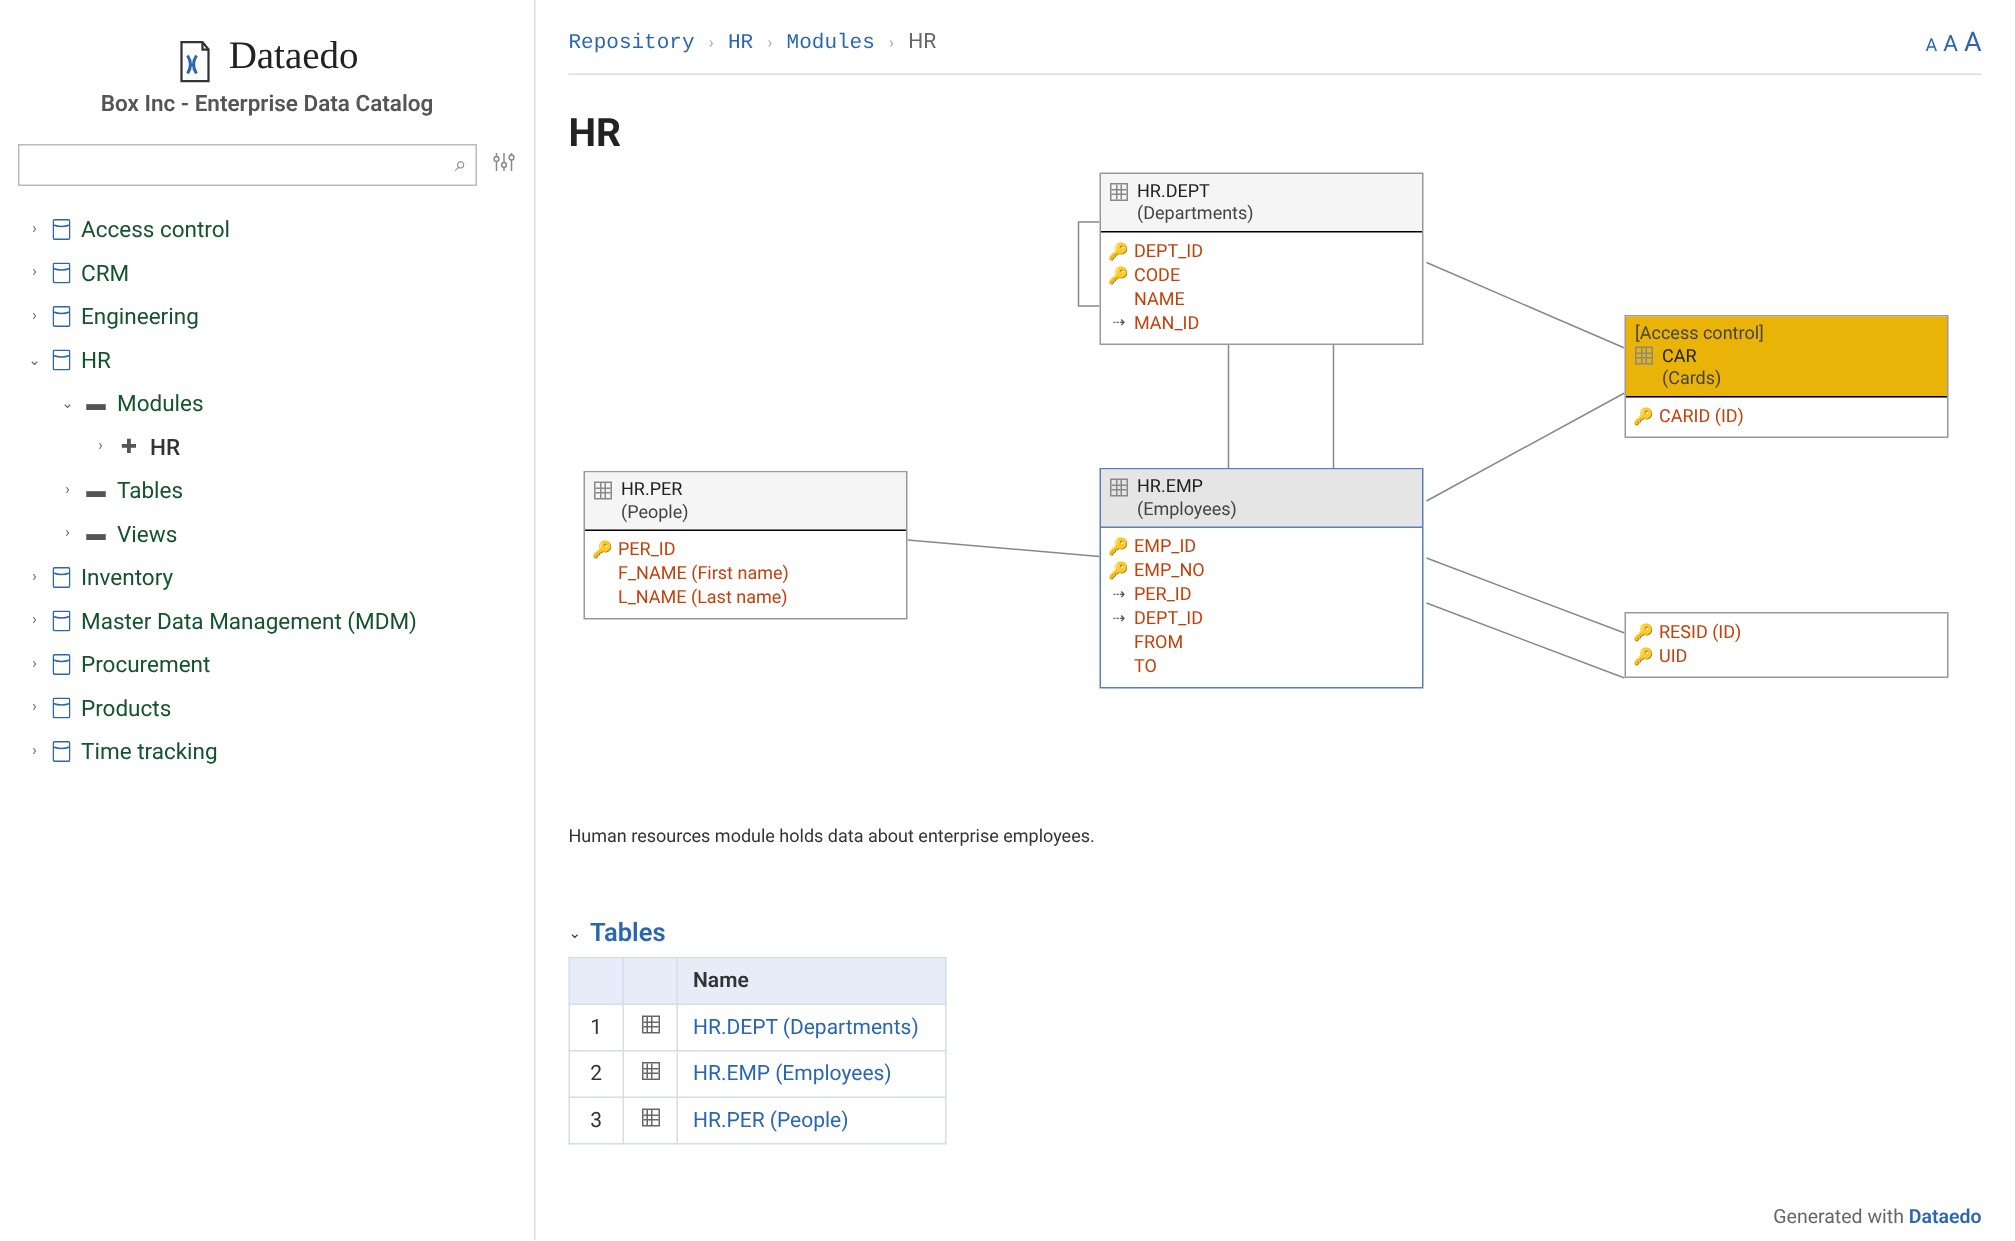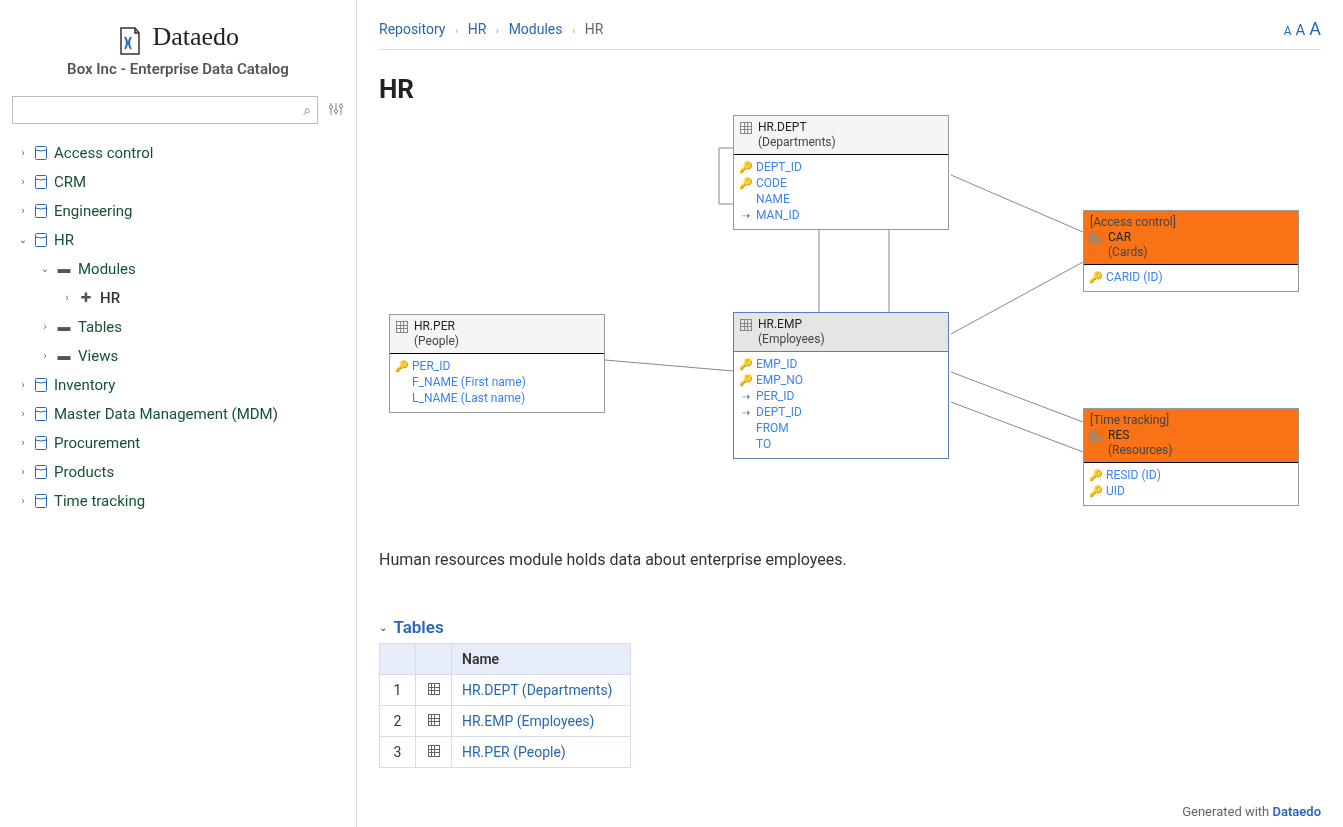--- a/index.html
+++ b/index.html
@@ -89,21 +89,21 @@
 
   
   .main {
     flex: 1;
     padding: 18px 22px 0 22px;
     position: relative;
     overflow: hidden;
   }
   .topbar { display: flex; justify-content: space-between; align-items: center; border-bottom: 1px solid #ddd; padding-bottom: 10px; }
   .breadcrumb { font-size: 14px; color: #555; }
-  .breadcrumb a { color: #2b67b1; }
+  .breadcrumb a { color: #2b67b1; font-family: Liberation Mono, monospace; }
   .breadcrumb .sep { color: #aaa; margin: 0 6px; font-size: 11px; }
   .breadcrumb .current { color: #666; }
   .fontsizes { color: #2b67b1; display:flex; align-items:baseline; gap:4px; }
   .fontsizes span { cursor:pointer; }
   .fs-s { font-size: 12px; }
   .fs-m { font-size: 15px; }
   .fs-l { font-size: 18px; }
 
   h1.page-title { font-size: 26px; font-weight: 700; margin: 24px 0 8px; color:#222; }
 
@@ -124,21 +124,21 @@
     font-size: 12px;
     min-width: 216px;
   }
   .entity .ent-head {
     background: #f5f5f5;
     border-bottom: 1px solid #000000;
     padding: 4px 6px 4px 24px;
     position: relative;
     line-height: 1.25;
   }
-  .entity.purple .ent-head { background: #f97316; }
+  .entity.purple .ent-head { background: #eab308; }
   .entity.blue { border-color: #5b7fb5; }
   .entity.blue .ent-head { background: #e5e5e5; border-bottom-color:#5b7fb5; }
   .ent-head .grid-ic {
     position: absolute; left: 6px; top: 6px;
     width: 12px; height: 12px;
     display: inline-block;
   }
   .ent-head .grid-ic::before {
     content:""; display:block; width:10px; height:10px;
     border:1px solid #888; background:
@@ -148,24 +148,24 @@
       linear-gradient(#888,#888) 66% 0/1px 100% no-repeat;
   }
   .ent-name { font-weight: 400; color:#222; }
   .ent-sub { color:#444; }
   .ent-body { padding: 4px 6px 6px 6px; }
   .col-row { display:flex; align-items:center; height:16px; gap:4px; }
   .col-ic { width:12px; display:inline-flex; justify-content:center; color:#777; font-size:11px; }
   .key-y { color:#c6a500; }
   .key-b { color:#2b67b1; }
   .rel { color:#555; font-size:10px; }
-  .col-name { color:#3b82f6; }
+  .col-name { color:#c2410c; }
 
   
-  .desc { margin-top: 8px; color:#333; font-size:16px; }
+  .desc { margin-top: 8px; color:#333; font-size:12px; }
 
   
   .section-head { display:flex; align-items:center; gap:6px; margin-top: 48px; margin-bottom: 6px; }
   .section-head .chev { color:#333; font-size:10px; }
   .section-head .sec-title { color:#2b67b1; font-size:17px; font-weight:600; }
 
   table.data {
     border-collapse: collapse;
     width: 252px;
     font-size: 14px;
@@ -477,26 +477,20 @@
       </div>
       <div class="ent-body">
         <div class="col-row">
             <span class="col-ic key-y">🔑</span>
             <span class="col-name">CARID (ID)</span>
           </div>
       </div>
     </div>
 
     <div class="entity purple" style="left:704px; top:296px;">
-      <div class="ent-head">
-        <span class="grid-ic" style="top:20px;"></span>
-        <div class="ent-sub" style="margin-left:-18px;">[Time tracking]</div>
-        <div class="ent-name">RES</div>
-        <div class="ent-sub">(Resources)</div>
-      </div>
       <div class="ent-body">
         <div class="col-row">
             <span class="col-ic key-y">🔑</span>
             <span class="col-name">RESID (ID)</span>
           </div>
         <div class="col-row">
             <span class="col-ic key-b">🔑</span>
             <span class="col-name">UID</span>
           </div>
       </div>

